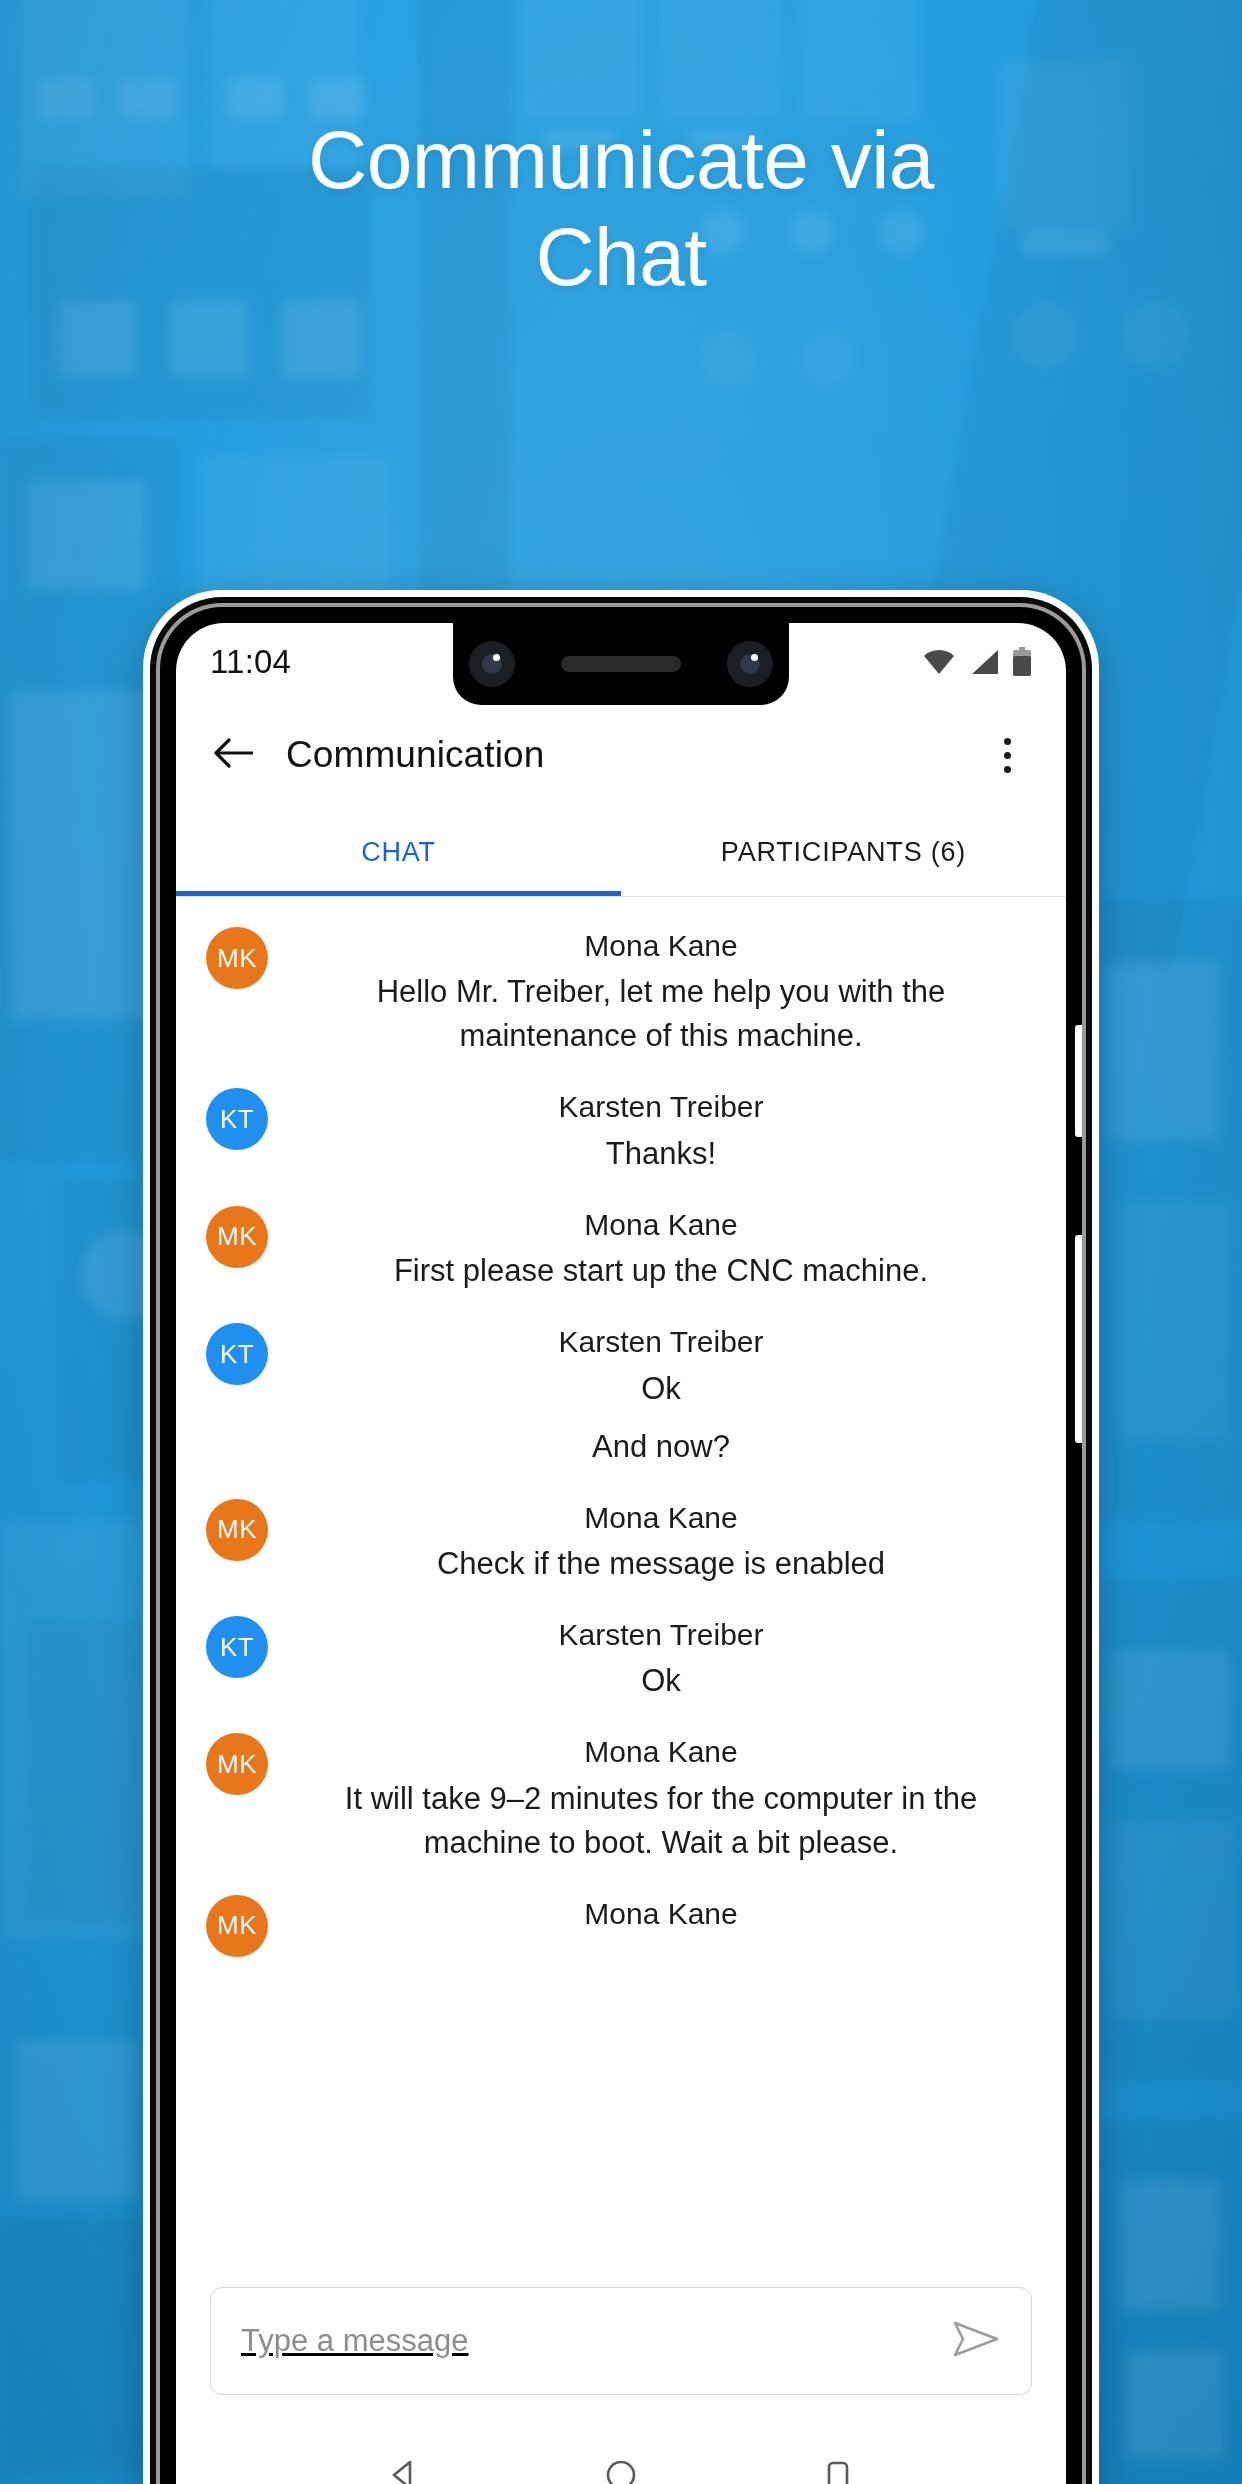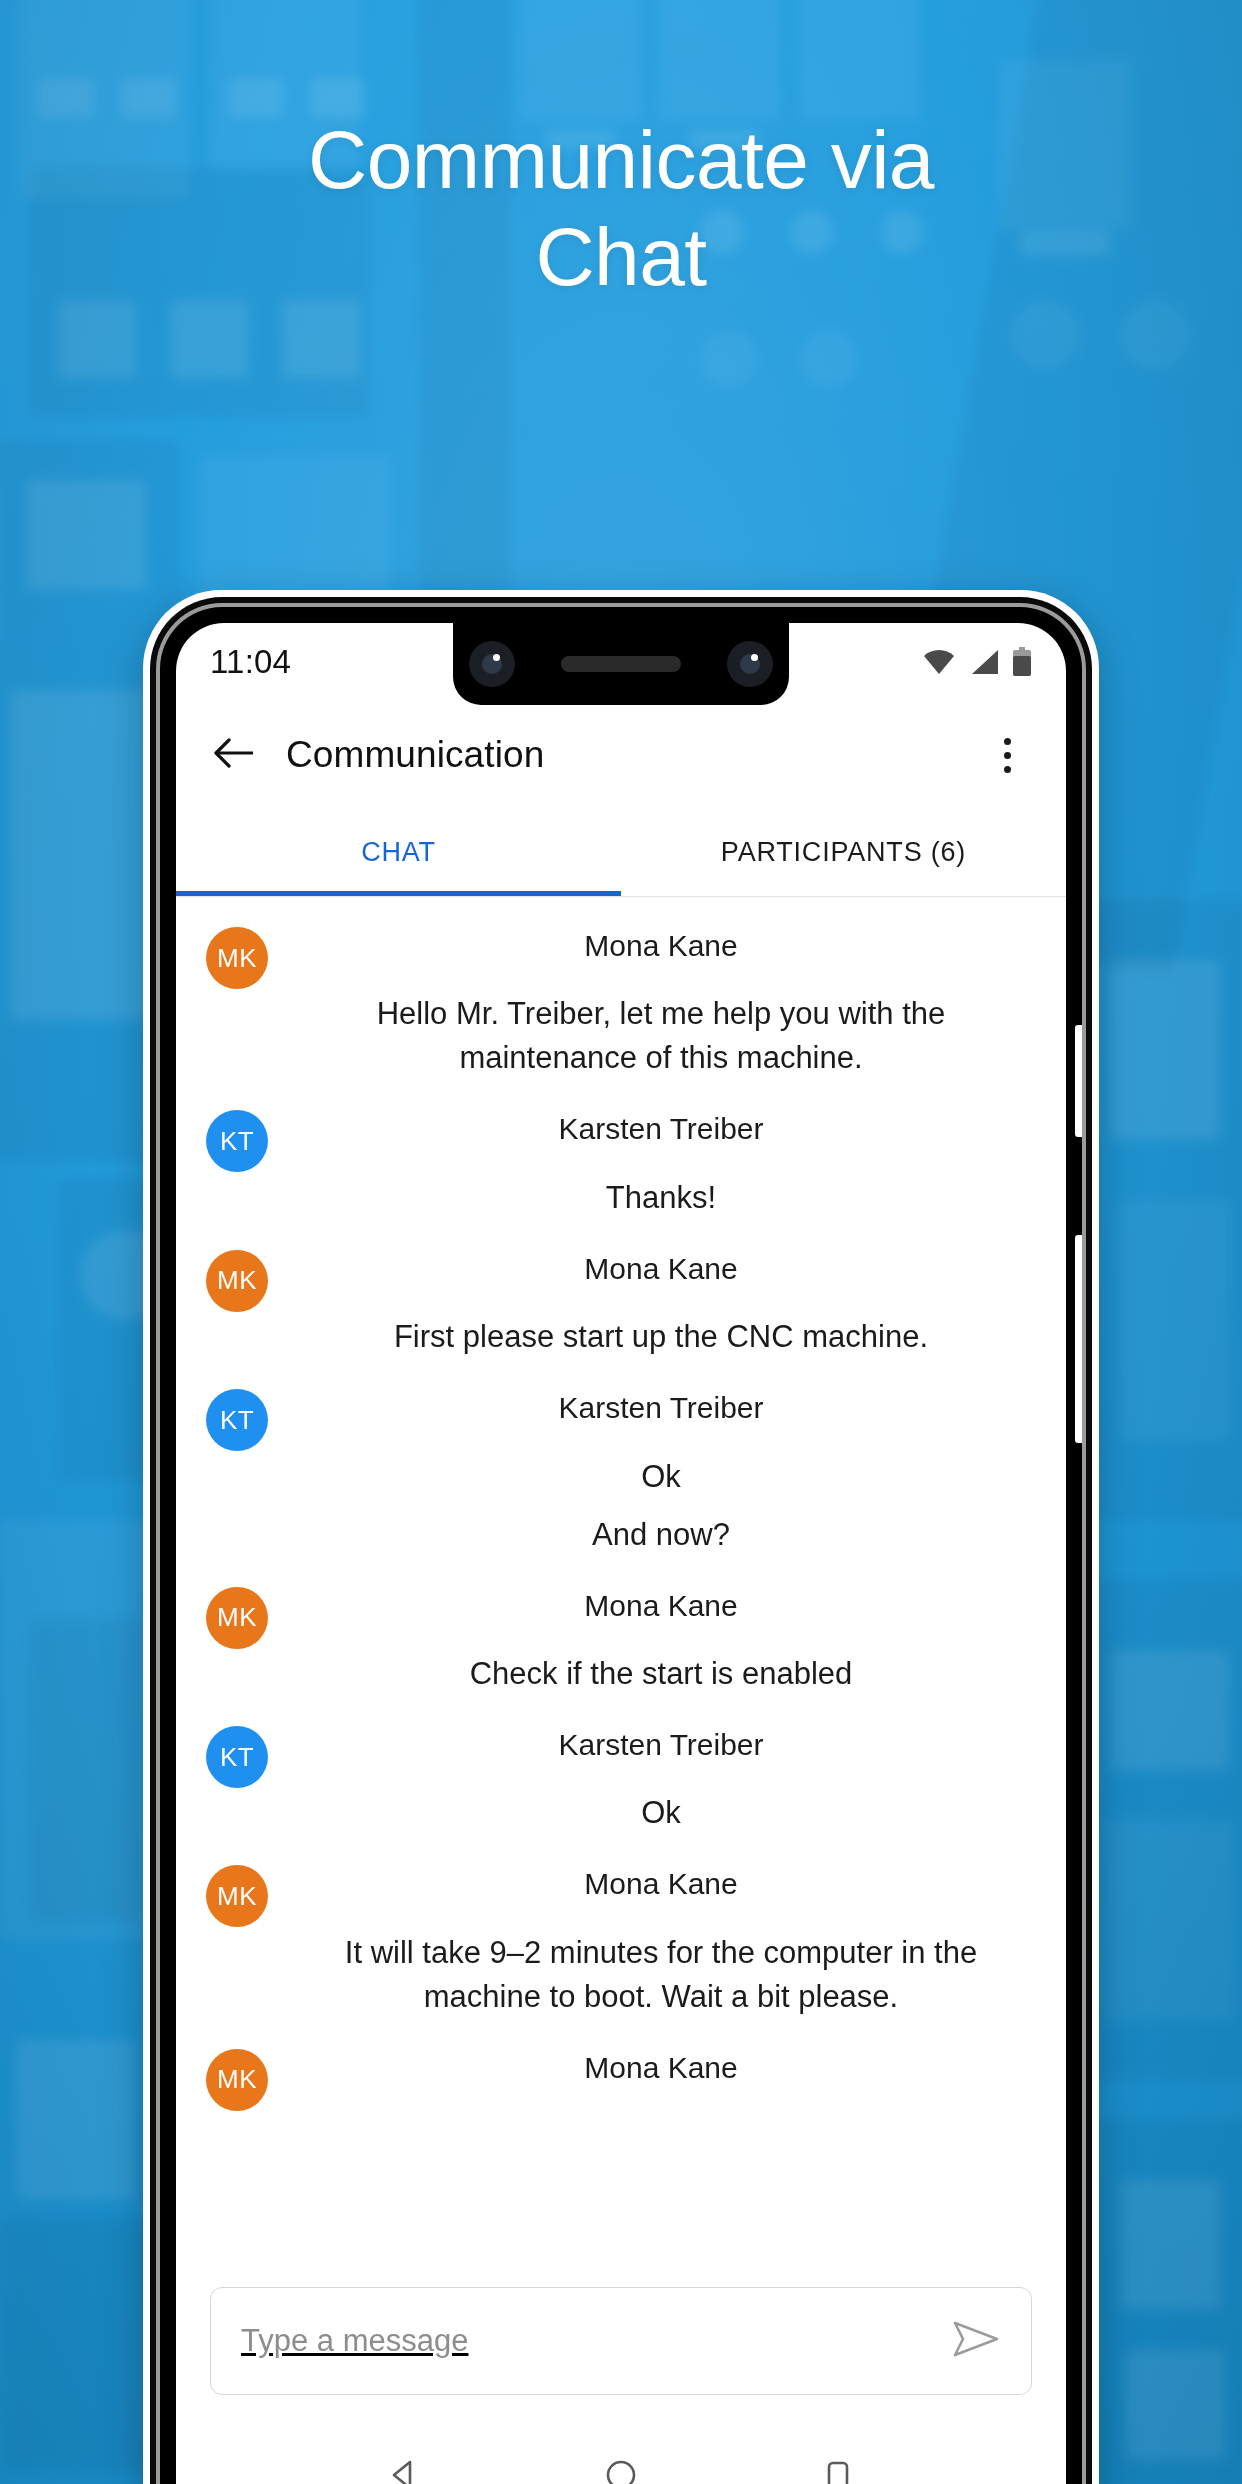--- a/index.html
+++ b/index.html
@@ -285,21 +285,21 @@
   }
   .msg-sender {
     font-size: 30px;
     color: #1b1b1b;
     line-height: 1.38;
   }
   .msg-text {
     font-size: 31px;
     color: #1b1b1b;
     line-height: 1.42;
-    margin-top: 26px;
+    margin-top: 4px;
   }
   .msg-text + .msg-text { margin-top: 14px; }
 
   
   .composer {
     flex: none;
     padding: 24px 34px 26px 34px;
     background: #fff;
     text-decoration: underline;
   }
@@ -498,21 +498,21 @@
                 <div class="msg-sender">Karsten Treiber</div>
                 <div class="msg-text">Ok</div>
                 <div class="msg-text">And now?</div>
               </div>
             </div>
 
             <div class="msg">
               <div class="avatar" style="background:#e8761a">MK</div>
               <div class="msg-body">
                 <div class="msg-sender">Mona Kane</div>
-                <div class="msg-text">Check if the start is enabled</div>
+                <div class="msg-text">Check if the message is enabled</div>
               </div>
             </div>
 
             <div class="msg">
               <div class="avatar" style="background:#1f90f0">KT</div>
               <div class="msg-body">
                 <div class="msg-sender">Karsten Treiber</div>
                 <div class="msg-text">Ok</div>
               </div>
             </div>

